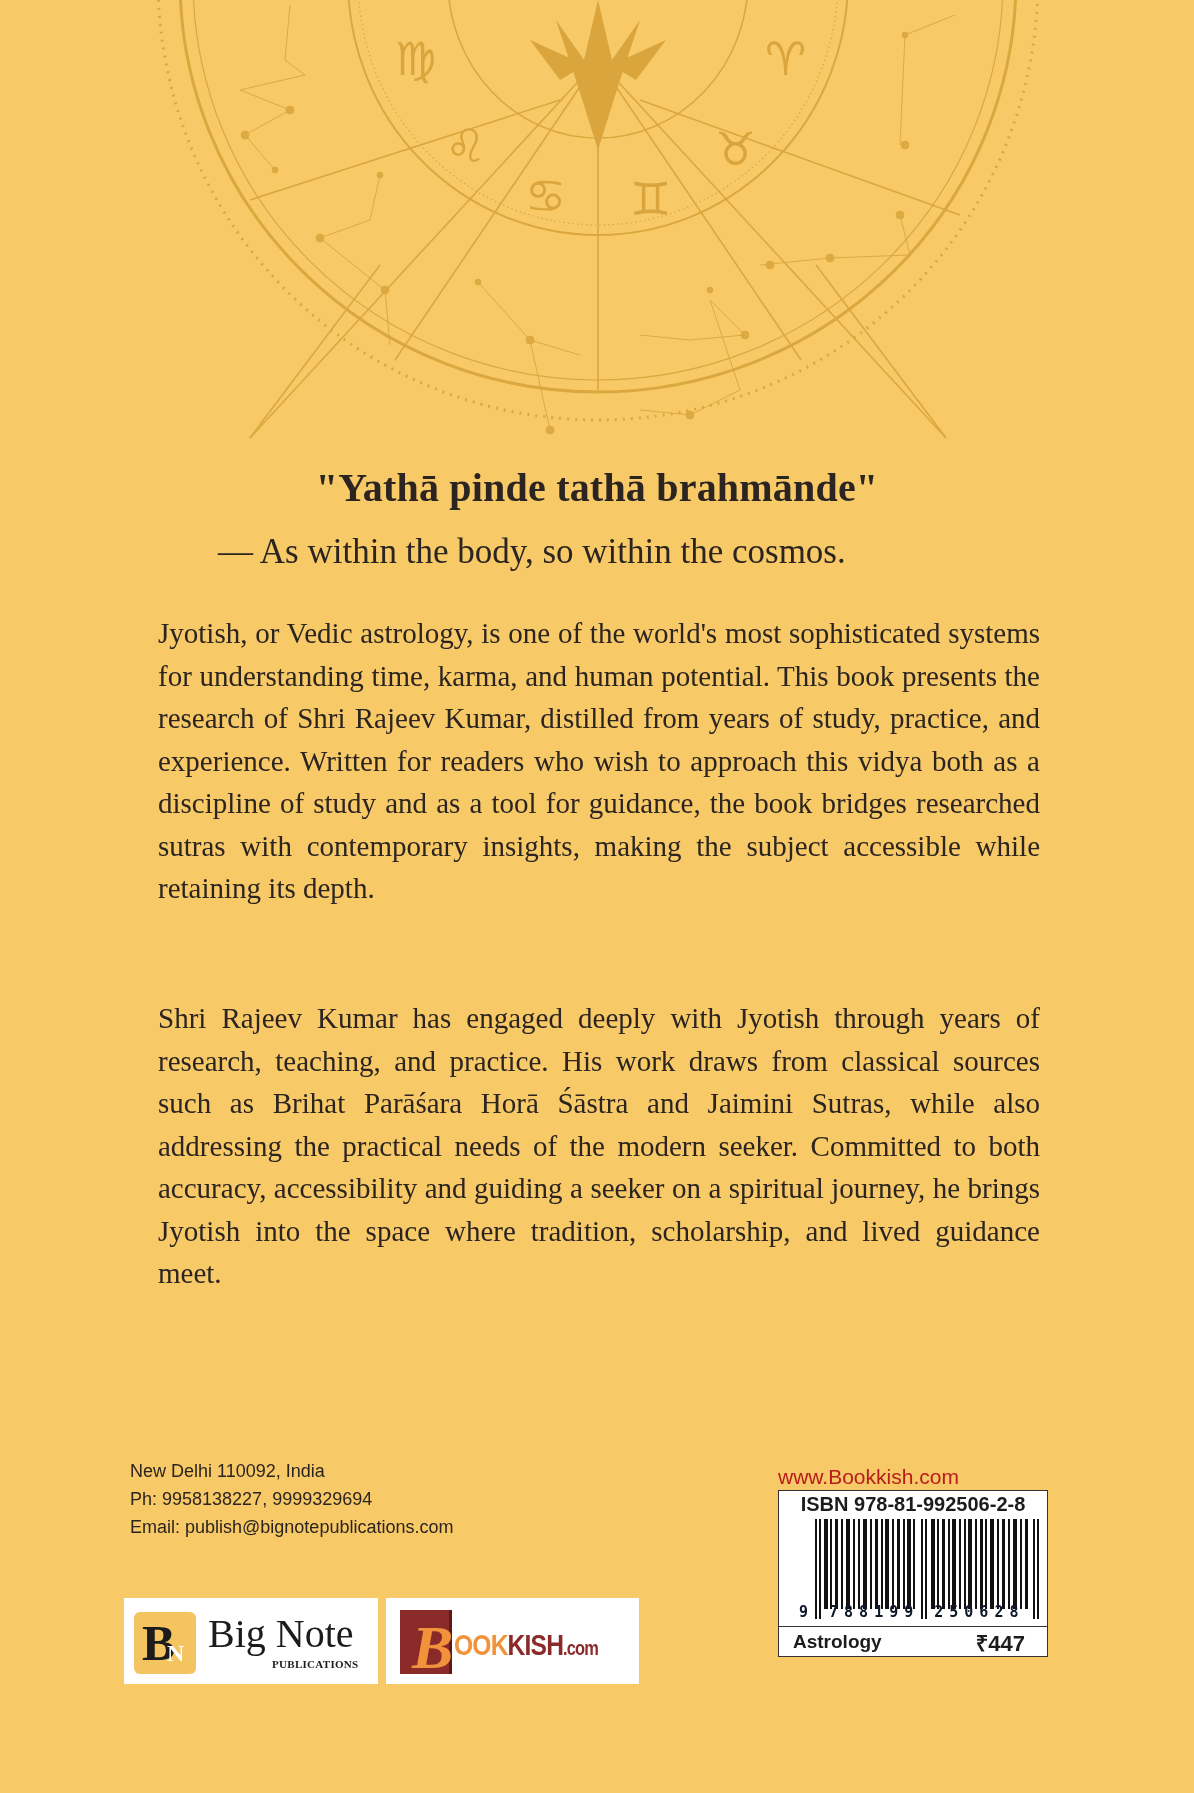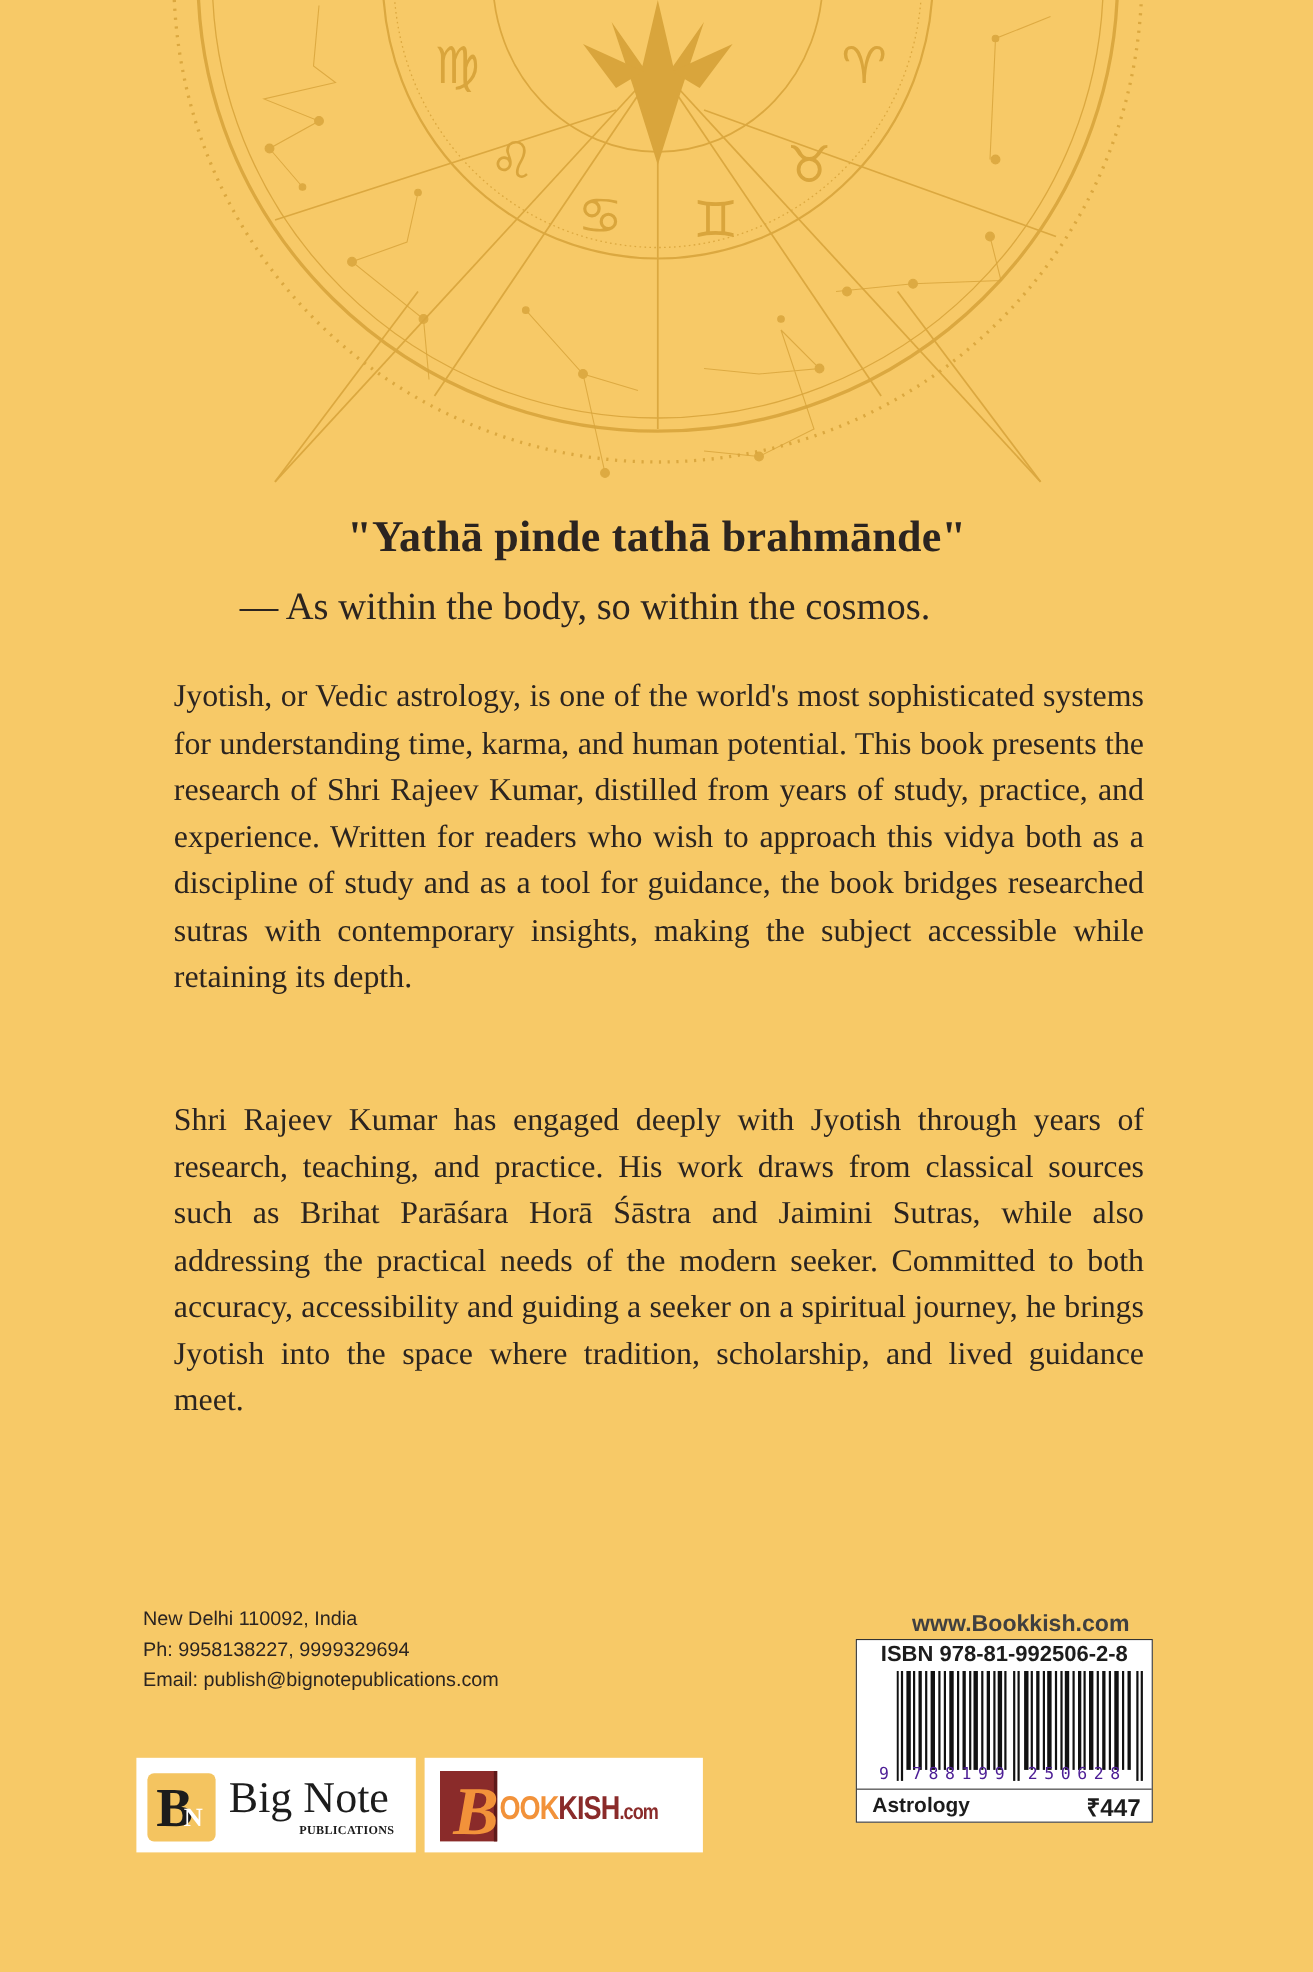--- a/index.html
+++ b/index.html
@@ -144,25 +144,25 @@
       transform-origin: left center;
     }
     .bk-text .c1 { color: #f2923a; }
     .bk-text .c2 { color: #8a2b2a; }
     .bk-text .c3 { color: #8a2b2a; font-size: 20px; }
 
     .website {
       position: absolute;
       left: 778px; top: 1465px;
       width: 300px;
-      text-align: center;
-      font-family: "Liberation Sans", sans-serif;
-      font-weight: bold;
+      text-align: left;
+      font-family: "Liberation Sans", sans-serif;
+      font-weight: normal;
       font-size: 21px;
-      color: #404040;
+      color: #b91c1c;
     }
     .isbn-box {
       position: absolute;
       left: 778px; top: 1490px;
       width: 270px; height: 167px;
       background: #ffffff;
       border: 1.5px solid #333;
     }
     .isbn-label {
       position: absolute;
@@ -176,37 +176,37 @@
     .barcode {
       position: absolute;
       left: 36px; top: 28px;
       width: 226px; height: 100px;
     }
     .barcode-digits {
       position: absolute;
       left: 20px; top: 112px;
       width: 260px;
       font-family: "DejaVu Sans Mono", monospace;
-      font-weight: normal;
+      font-weight: bold;
       font-size: 15px;
       letter-spacing: 6px;
-      color: #4c1d95;
+      color: #0f172a;
       background: transparent;
     }
     .isbn-footer {
       position: absolute;
       left: 0; bottom: 0;
       width: 100%; height: 30px;
       border-top: 1.5px solid #333;
       font-family: "Liberation Sans", sans-serif;
       font-weight: bold;
       font-size: 19px;
       color: #1c1c1c;
       display: flex; justify-content: space-between; align-items: center;
-      padding: 0 10px 0 14px;
+      padding: 0 22px 0 14px;
     }
     .isbn-footer .price { font-size: 22px; }
   </style>
 </head>
 <body>
 
 <svg class="wheel" viewBox="0 0 1194 450" xmlns="http://www.w3.org/2000/svg">
   <g fill="none" stroke="#d9a53c" stroke-width="1.6" opacity="0.9">
 
     <ellipse cx="598" cy="-20" rx="440" ry="440" stroke-dasharray="2 6" stroke-width="3"></ellipse>

